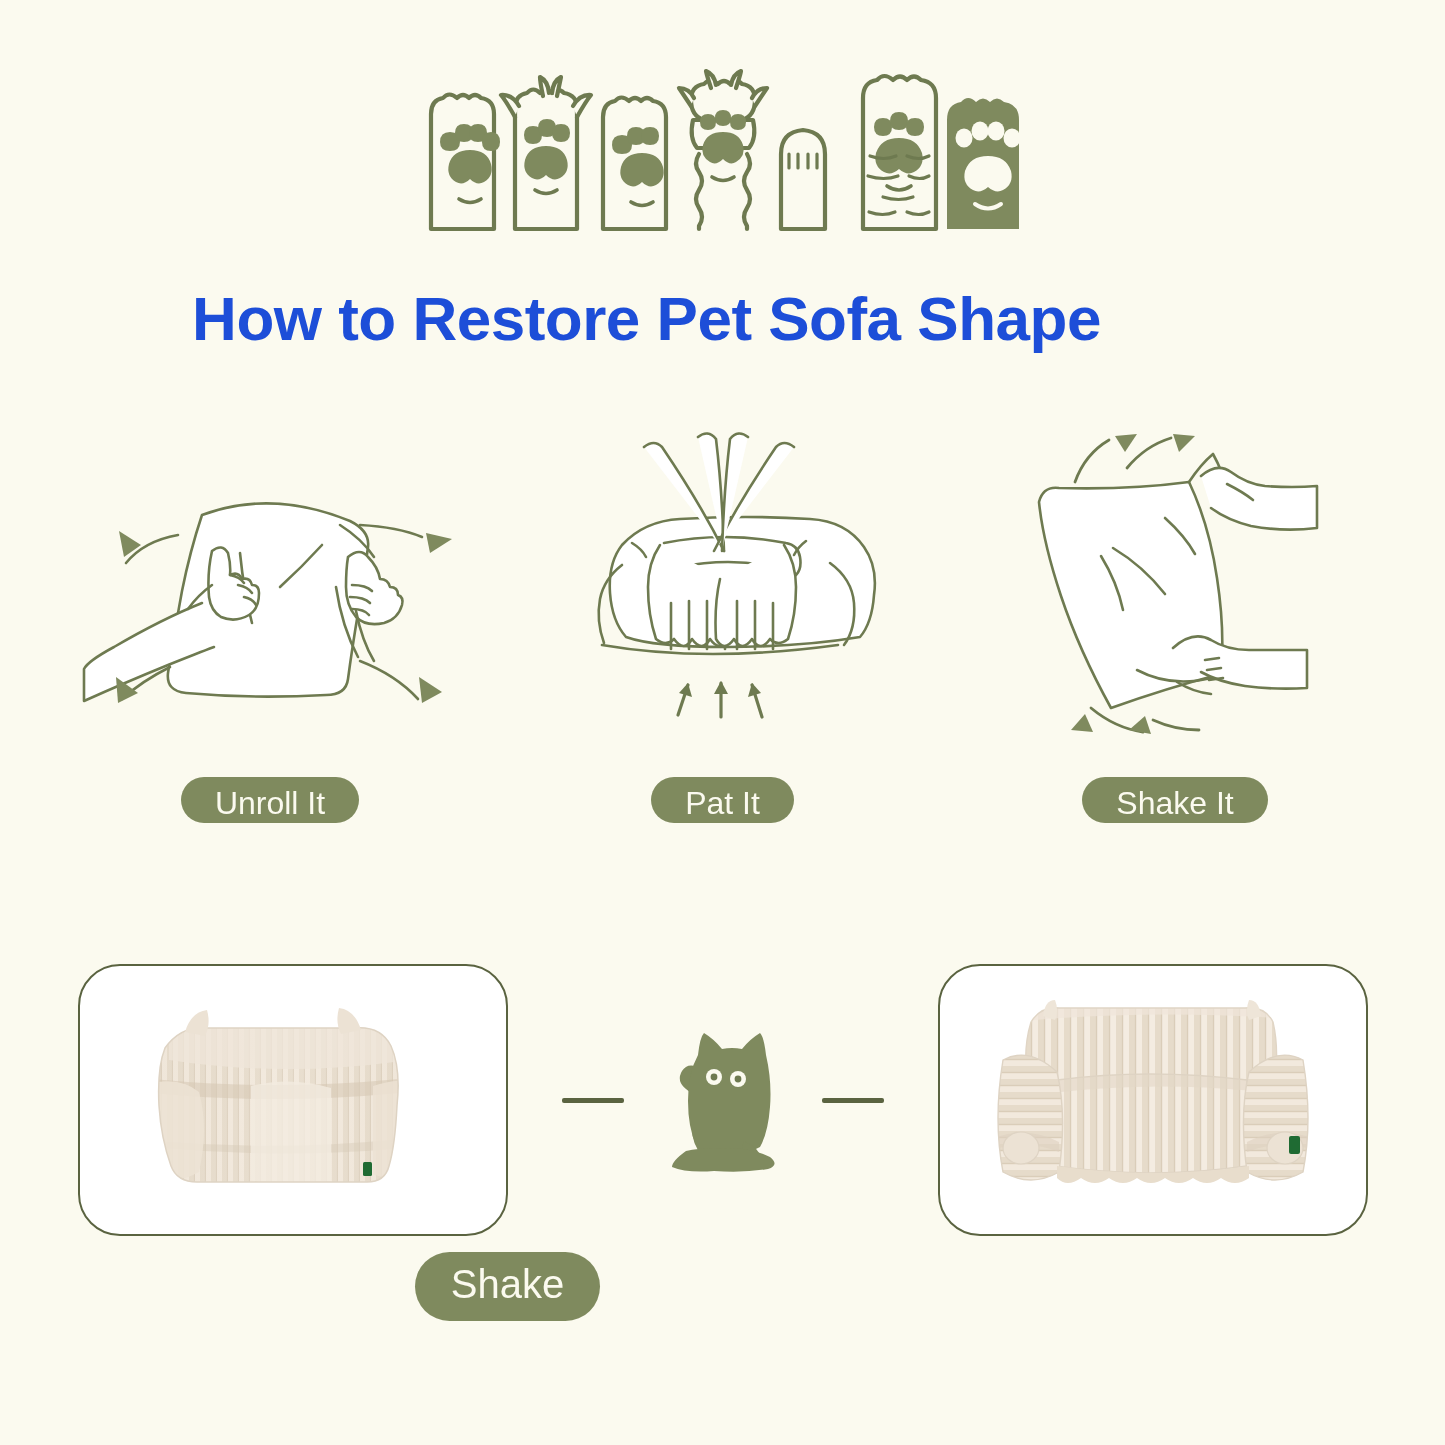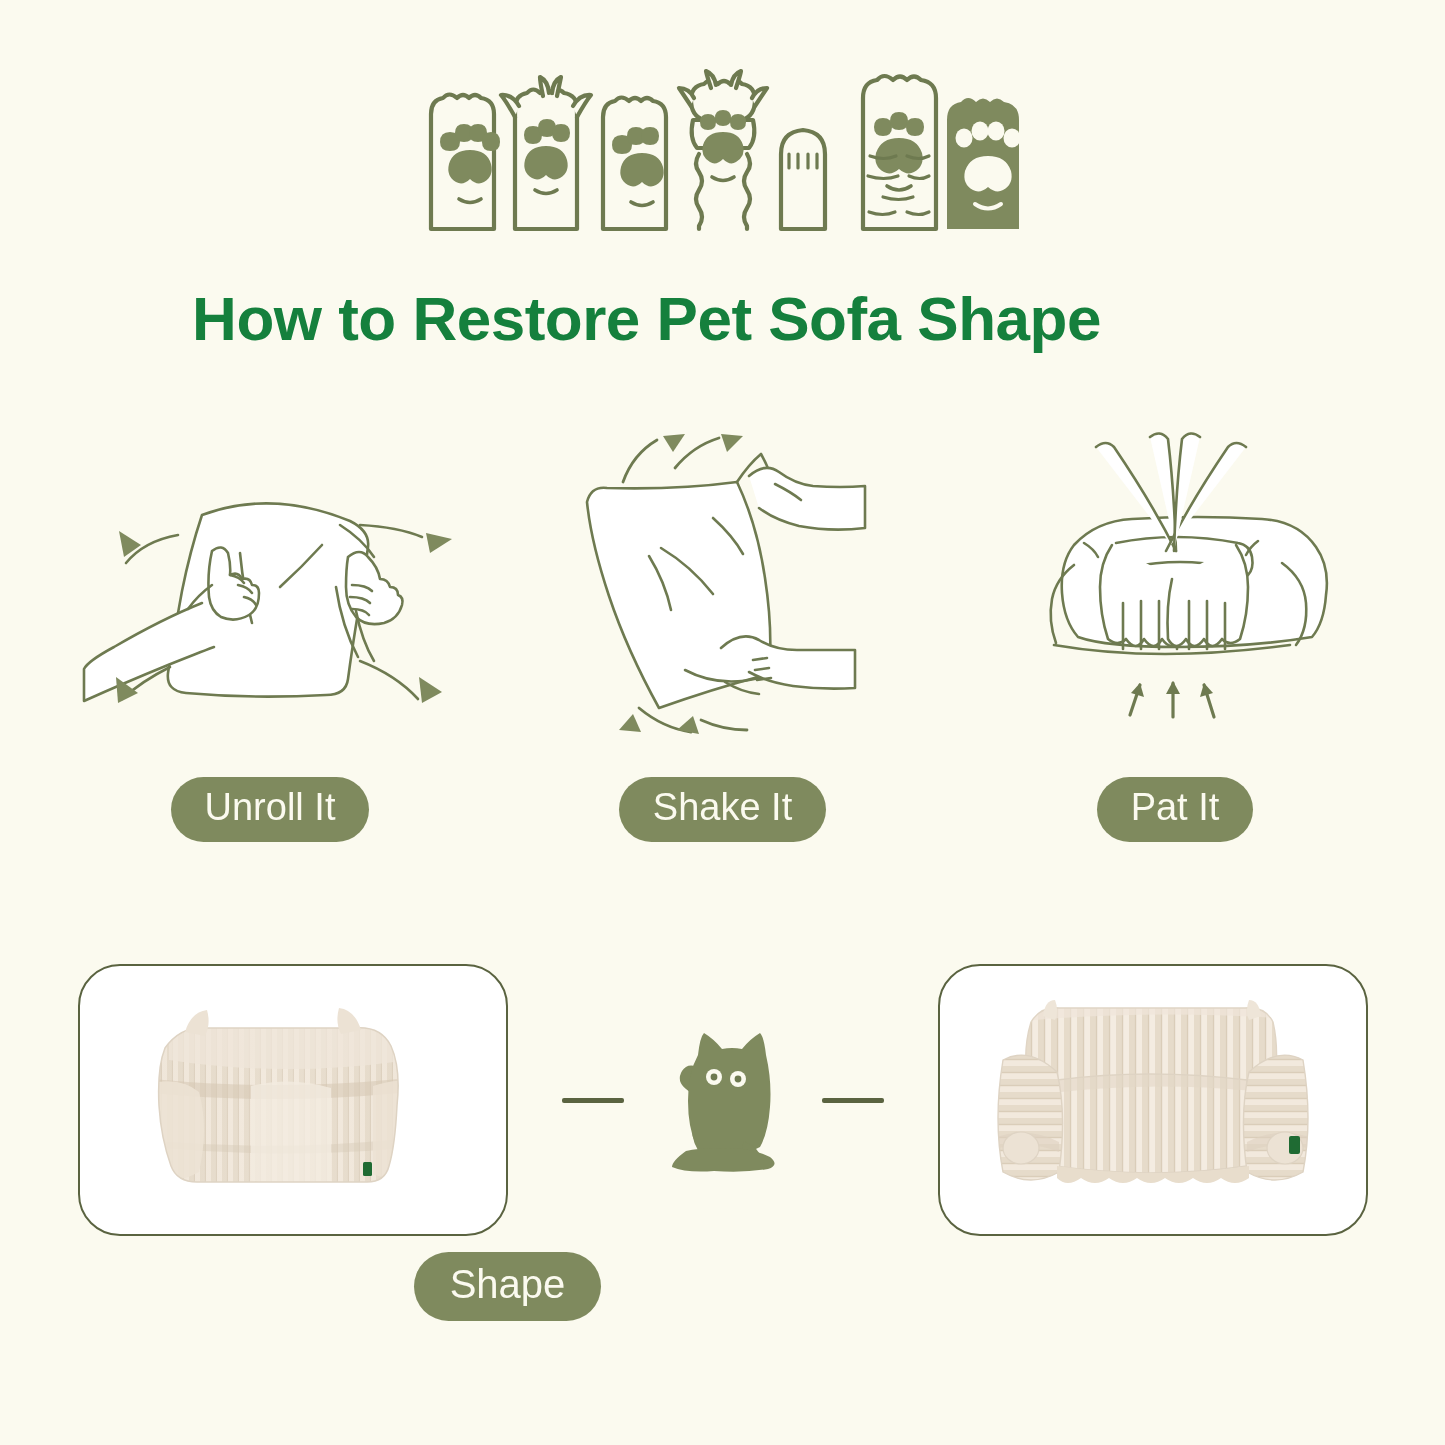--- a/index.html
+++ b/index.html
@@ -37,21 +37,21 @@
 
   
   .page-title {
     position: absolute;
     left: 0;
     top: 243px;
     width: 1293px;
     text-align: center;
     font-size: 62px;
     font-weight: bold;
-    color: #15803d;
+    color: #1d4ed8;
     letter-spacing: -0.5px;
     line-height: 1.1;
   }
 
   
   .steps-row {
     position: absolute;
     left: 60px;
     top: 415px;
     width: 1325px;
@@ -73,23 +73,23 @@
   }
   .step-art svg { display: block; }
 
   .pill {
     display: inline-flex;
     align-items: center;
     justify-content: center;
     background: #7f8a5e;
     color: #fbfaef;
     border-radius: 999px;
-    font-size: 38px;
+    font-size: 32px;
     font-weight: 400;
-    padding: 9px 34px 13px 34px;
+    padding: 9px 34px 1px 34px;
     line-height: 1.12;
     white-space: nowrap;
   }
   .step .pill { margin-top: 22px; }
 
   
   .photo-row {
     position: absolute;
     left: 0;
     top: 955px;
@@ -329,20 +329,72 @@
             <path d="M58 268 l-2 -26 l22 16 Z"></path>
             <path d="M362 268 l-3 -26 l23 15 Z"></path>
           </g>
         </svg>
       </div>
       <div class="pill">Unroll It</div>
     </div>
 
     <div class="step">
       <div class="step-art">
+        <svg width="330" height="320" viewBox="0 0 330 320" aria-hidden="true">
+          <g fill="none" stroke="#6e7a50" stroke-width="2.6" stroke-linecap="round" stroke-linejoin="round">
+
+            <path d="M64 120 q22-24 58-26 q66-4 130 0 q36 2 54 28 q14 20 10 48 q-2 28-14 42 q-60 10-134 10 q-72 0-100-10 q-14-16-16-44 q-2-30 12-48Z" fill="#ffffff"></path>
+
+            <path d="M106 118 q60-12 122 0 q12 2 14 14 q2 12-4 18"></path>
+            <path d="M122 142 q48-10 96 0 q10 2 10 12"></path>
+
+            <path d="M44 220 q104 18 236 0"></path>
+
+            <path d="M64 140 q-18 14-22 34 q-4 22 4 44"></path>
+
+            <path d="M272 138 q22 16 24 40 q2 26-10 42"></path>
+
+            <path d="M86 22 q10-8 18 0 q38 56 62 104" fill="#ffffff"></path>
+            <path d="M140 12 q10-8 18 2 q6 50 8 112" fill="#ffffff"></path>
+
+            <path d="M102 120 q-12 18-12 42 q0 28 8 52 q10 8 18 0 q10 14 18 0 q10 14 18 0 q10 14 18 0 q2-34 -4-60" fill="#ffffff"></path>
+            <path d="M113 178 l0 46"></path>
+            <path d="M131 176 l0 48"></path>
+            <path d="M149 176 l0 48"></path>
+            <path d="M167 178 l0 46"></path>
+
+            <path d="M236 22 q-10-8-18 0 q-38 56-62 104" fill="#ffffff"></path>
+            <path d="M190 12 q-10-8-18 2 q-6 50-8 112" fill="#ffffff"></path>
+
+            <path d="M226 120 q12 18 12 42 q0 28-8 52 q-10 8-18 0 q-10 14-18 0 q-10 14-18 0 q-10 14-18 0 q-2-34 4-60" fill="#ffffff"></path>
+            <path d="M215 178 l0 46"></path>
+            <path d="M197 176 l0 48"></path>
+            <path d="M179 176 l0 48"></path>
+
+            <path d="M74 118 q10 6 14 14"></path>
+            <path d="M248 116 q-8 6-12 14"></path>
+          </g>
+
+          <g fill="none" stroke="#6e7a50" stroke-width="3.2" stroke-linecap="round">
+            <path d="M120 290 l10 -30"></path>
+            <path d="M163 292 l0 -34"></path>
+            <path d="M204 292 l-10 -32"></path>
+          </g>
+          <g fill="#6e7a50">
+            <path d="M130 258 l4 14 l-13 -4 Z"></path>
+            <path d="M163 256 l7 13 l-14 0 Z"></path>
+            <path d="M194 258 l-4 14 l13 -4 Z"></path>
+          </g>
+        </svg>
+      </div>
+      <div class="pill">Pat It</div>
+    </div>
+
+    <div class="step">
+      <div class="step-art">
         <svg width="340" height="330" viewBox="0 0 340 330" aria-hidden="true">
           <g fill="none" stroke="#6e7a50" stroke-width="2.6" stroke-linecap="round" stroke-linejoin="round">
 
             <path d="M34 82 q4-16 20-14 q70 2 130 -6 q20 42 28 96 q8 52 4 96 q-54 14-110 34 q-32-58-50-112 q-18-54-22-94Z" fill="#ffffff"></path>
 
             <path d="M184 62 q12-18 24-28 q10 18 14 36"></path>
 
             <path d="M108 128 q30 18 52 46"></path>
             <path d="M96 136 q16 26 22 54"></path>
             <path d="M160 98 q20 18 30 36"></path>
@@ -367,72 +419,20 @@
           </g>
           <g fill="#7f8a5e">
             <path d="M110 16 l22 -2 l-12 18 Z"></path>
             <path d="M168 14 l22 2 l-16 16 Z"></path>
             <path d="M88 312 l-22 -2 l14 -16 Z"></path>
             <path d="M146 314 l-22 -4 l16 -14 Z"></path>
           </g>
         </svg>
       </div>
       <div class="pill">Shake It</div>
-    </div>
-
-    <div class="step">
-      <div class="step-art">
-        <svg width="330" height="320" viewBox="0 0 330 320" aria-hidden="true">
-          <g fill="none" stroke="#6e7a50" stroke-width="2.6" stroke-linecap="round" stroke-linejoin="round">
-
-            <path d="M64 120 q22-24 58-26 q66-4 130 0 q36 2 54 28 q14 20 10 48 q-2 28-14 42 q-60 10-134 10 q-72 0-100-10 q-14-16-16-44 q-2-30 12-48Z" fill="#ffffff"></path>
-
-            <path d="M106 118 q60-12 122 0 q12 2 14 14 q2 12-4 18"></path>
-            <path d="M122 142 q48-10 96 0 q10 2 10 12"></path>
-
-            <path d="M44 220 q104 18 236 0"></path>
-
-            <path d="M64 140 q-18 14-22 34 q-4 22 4 44"></path>
-
-            <path d="M272 138 q22 16 24 40 q2 26-10 42"></path>
-
-            <path d="M86 22 q10-8 18 0 q38 56 62 104" fill="#ffffff"></path>
-            <path d="M140 12 q10-8 18 2 q6 50 8 112" fill="#ffffff"></path>
-
-            <path d="M102 120 q-12 18-12 42 q0 28 8 52 q10 8 18 0 q10 14 18 0 q10 14 18 0 q10 14 18 0 q2-34 -4-60" fill="#ffffff"></path>
-            <path d="M113 178 l0 46"></path>
-            <path d="M131 176 l0 48"></path>
-            <path d="M149 176 l0 48"></path>
-            <path d="M167 178 l0 46"></path>
-
-            <path d="M236 22 q-10-8-18 0 q-38 56-62 104" fill="#ffffff"></path>
-            <path d="M190 12 q-10-8-18 2 q-6 50-8 112" fill="#ffffff"></path>
-
-            <path d="M226 120 q12 18 12 42 q0 28-8 52 q-10 8-18 0 q-10 14-18 0 q-10 14-18 0 q-10 14-18 0 q-2-34 4-60" fill="#ffffff"></path>
-            <path d="M215 178 l0 46"></path>
-            <path d="M197 176 l0 48"></path>
-            <path d="M179 176 l0 48"></path>
-
-            <path d="M74 118 q10 6 14 14"></path>
-            <path d="M248 116 q-8 6-12 14"></path>
-          </g>
-
-          <g fill="none" stroke="#6e7a50" stroke-width="3.2" stroke-linecap="round">
-            <path d="M120 290 l10 -30"></path>
-            <path d="M163 292 l0 -34"></path>
-            <path d="M204 292 l-10 -32"></path>
-          </g>
-          <g fill="#6e7a50">
-            <path d="M130 258 l4 14 l-13 -4 Z"></path>
-            <path d="M163 256 l7 13 l-14 0 Z"></path>
-            <path d="M194 258 l-4 14 l13 -4 Z"></path>
-          </g>
-        </svg>
-      </div>
-      <div class="pill">Pat It</div>
     </div>
 
   </div>
 
   <div class="photo-row">
 
     <div class="photo-card">
       <svg width="340" height="220" viewBox="0 0 340 220" aria-hidden="true">
         <defs>
           <linearGradient id="rib" x1="0" y1="0" x2="1" y2="0">
@@ -560,18 +560,18 @@
         </g>
 
         <rect x="316" y="148" width="11" height="18" rx="2" fill="#1f6b33"></rect>
       </svg>
     </div>
 
   </div>
 
   <div class="bottom-labels">
     <div class="label-slot">
-      <div class="pill">Shape</div>
+      <div class="pill">Shake</div>
     </div>
     <div class="label-slot spacer"></div>
   </div>
 
 </div>
 
 </body></html>

